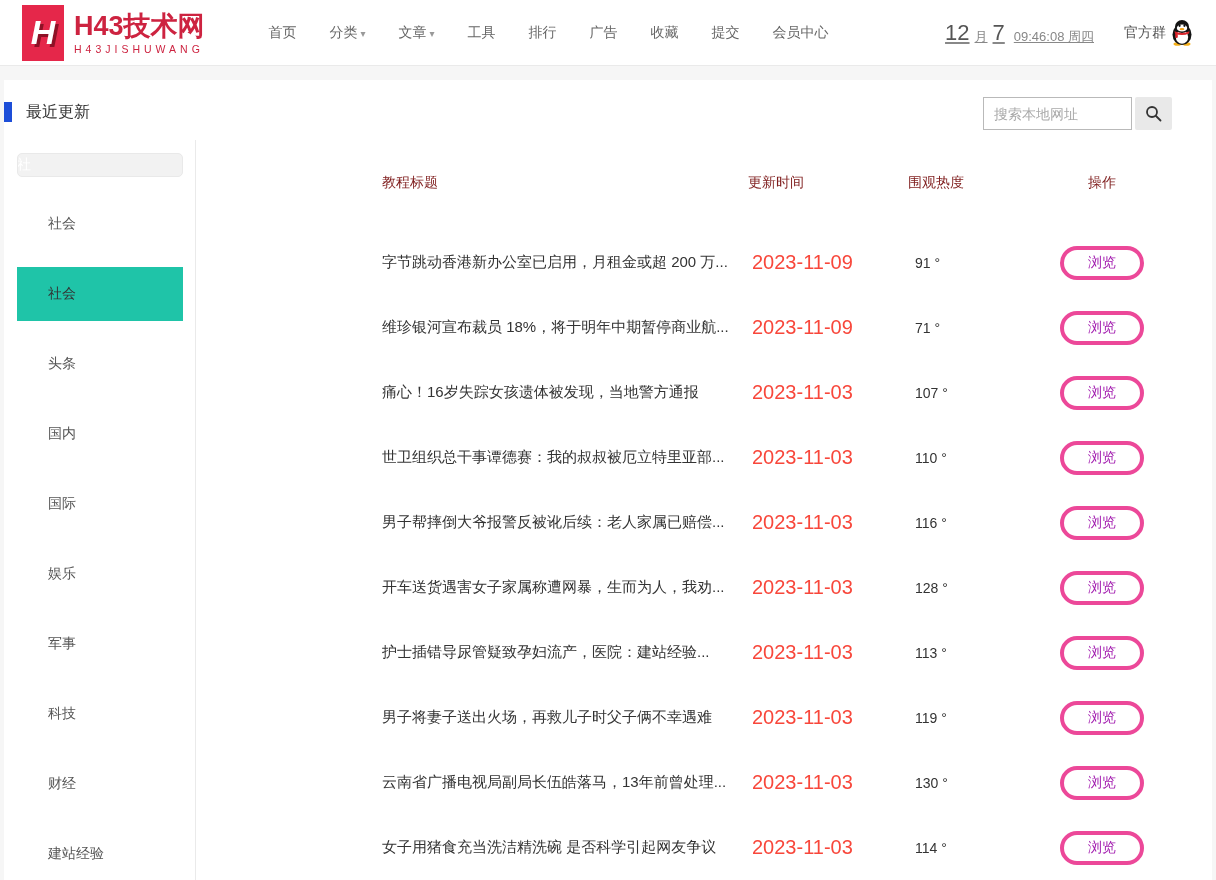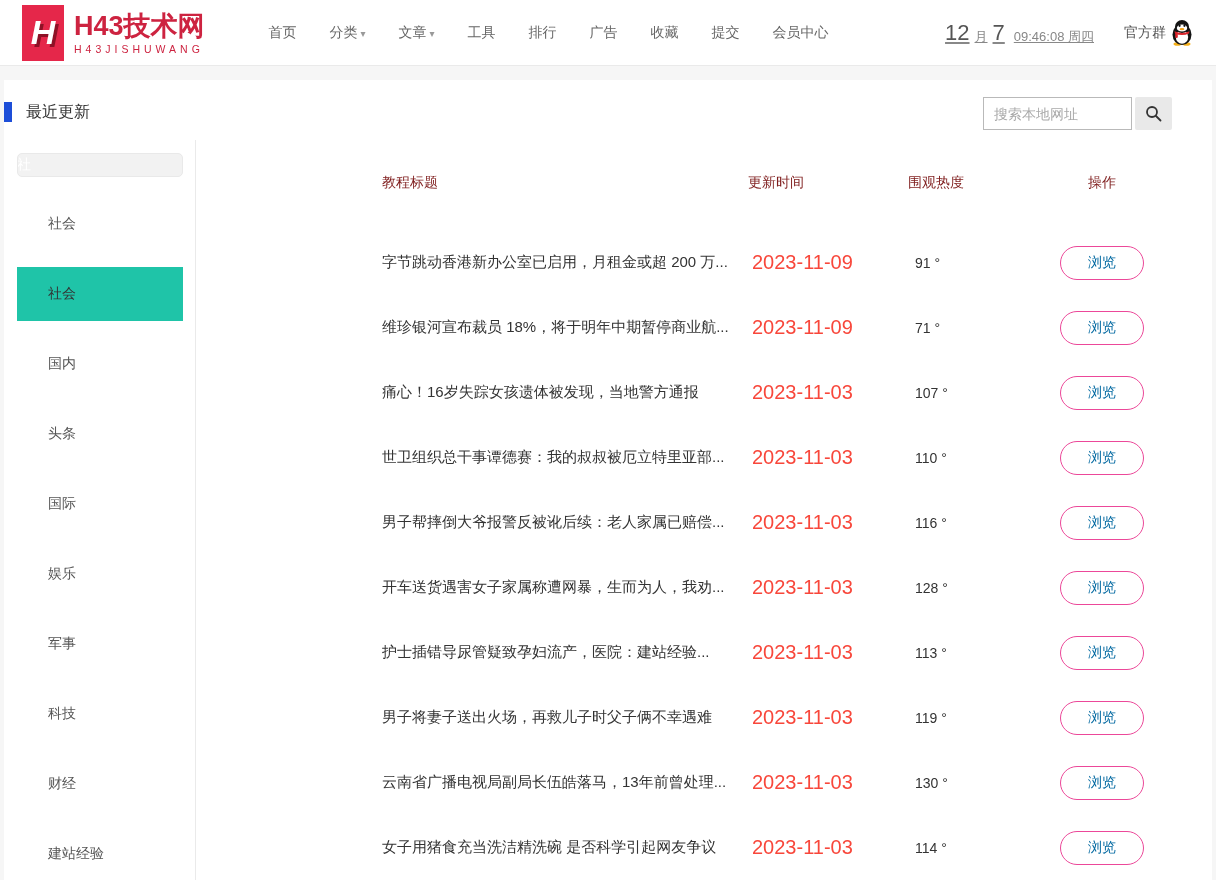--- a/index.html
+++ b/index.html
@@ -60,22 +60,22 @@
   .table { position:absolute; left:378px; top:93px; width:828px; }
   .t-head, .t-row { display:grid; grid-template-columns:366px 160px 152px 150px;
     align-items:center; }
   .t-head { height:20px; font-size:14px; color:#7f1d1d; }
   .t-head .h-action { padding-left:28px; }
   .t-body { margin-top:37px; }
   .t-row { height:65px; font-size:15px; }
   .c-title { color:#333; white-space:nowrap; overflow:hidden; }
   .c-date  { color:#f8473b; padding-left:4px; font-size:20px; }
   .c-heat  { color:#333; padding-left:7px; font-size:14px; }
-  .view-btn { width:84px; height:34px; border:1px solid #ec4899; border-radius:17px;
-    background:#fff; color:#0369a1; font-size:14px; cursor:pointer;
+  .view-btn { width:84px; height:34px; border:4px solid #ec4899; border-radius:17px;
+    background:#fff; color:#a21caf; font-size:14px; cursor:pointer;
     font-family:"Liberation Sans","DejaVu Sans",sans-serif; }
 </style>
 </head>
 <body>
 
 <div class="header">
   <div class="logo">
     <div class="logo-square">H</div>
     <div class="logo-text">
       <div class="logo-title">H43技术网</div>
@@ -133,22 +133,22 @@
       </svg>
     </button>
   </div>
 
   <div class="sidebar">
     <div class="skeleton">
       <span>社</span>
     </div>
     <div class="side-item">社会</div>
     <div class="side-item active">社会</div>
+    <div class="side-item">头条</div>
     <div class="side-item">国内</div>
-    <div class="side-item">头条</div>
     <div class="side-item">国际</div>
     <div class="side-item">娱乐</div>
     <div class="side-item">军事</div>
     <div class="side-item">科技</div>
     <div class="side-item">财经</div>
     <div class="side-item">建站经验</div>
   </div>
 
   <div class="table">
     <div class="t-head">

